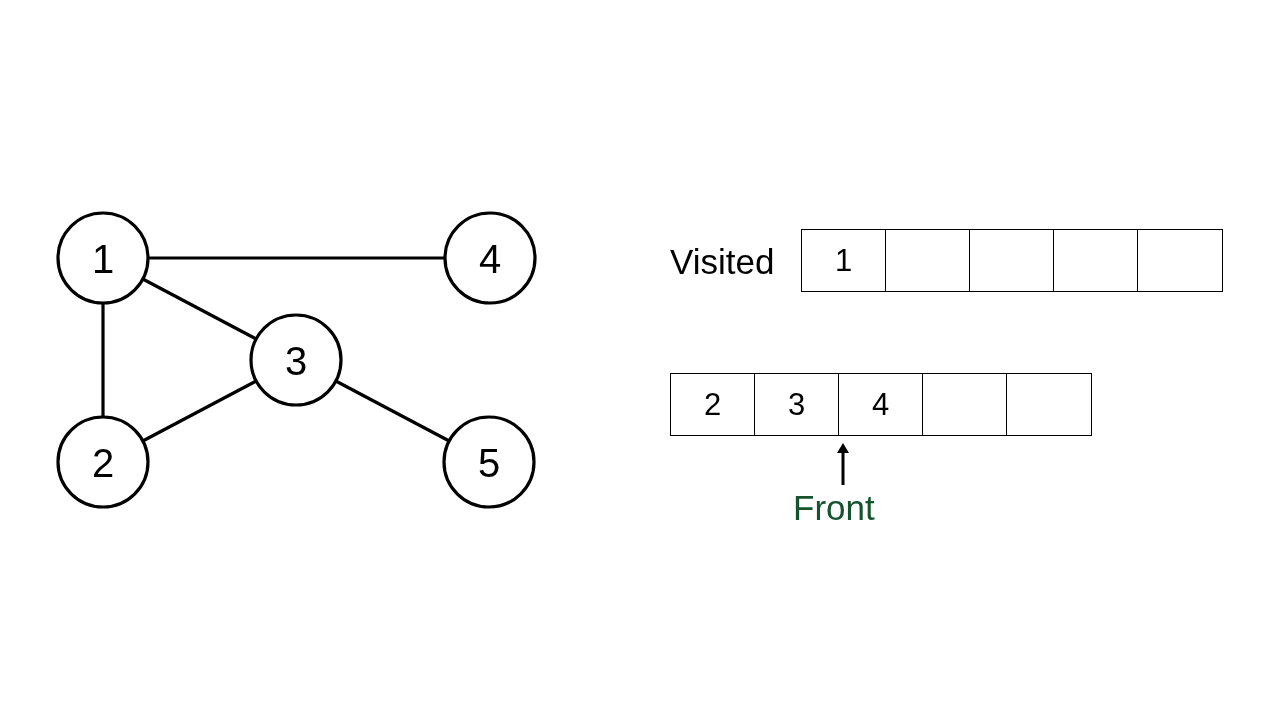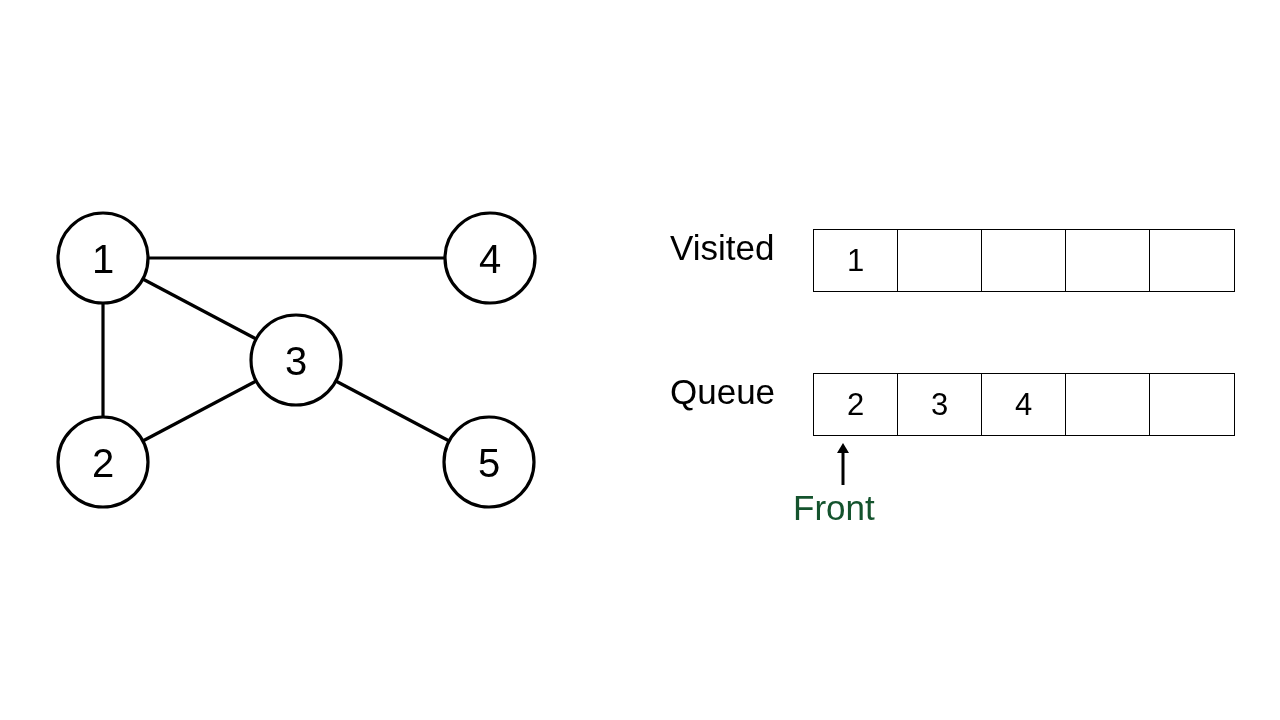--- a/index.html
+++ b/index.html
@@ -53,22 +53,21 @@
     position: absolute;
     left: 620px;
     top: 0;
     width: 660px;
     height: 720px;
   }
 
   .array-row {
     position: absolute;
     display: flex;
-    align-items: flex-start;
-    gap: 12px;
+    align-items: center;
   }
   #visited-row { left: 50px; top: 229px; }
   #queue-row   { left: 50px; top: 373px; }
 
   .array-label {
     font-size: 35px;
     line-height: 1;
     color: #000000;
     white-space: nowrap;
     width: 122px;
@@ -161,21 +160,20 @@
     <div class="array-table" id="visited-table">
         <div class="array-cell">1</div>
         <div class="array-cell"></div>
         <div class="array-cell"></div>
         <div class="array-cell"></div>
         <div class="array-cell"></div>
       </div>
   </div>
 
   <div class="array-row" id="queue-row">
-    <div class="array-label">Queue</div>
     <div class="array-table" id="queue-table">
         <div class="array-cell">2</div>
         <div class="array-cell">3</div>
         <div class="array-cell">4</div>
         <div class="array-cell"></div>
         <div class="array-cell"></div>
       </div>
   </div>
 
   <svg id="front-marker" width="660" height="720" viewBox="0 0 660 720">

